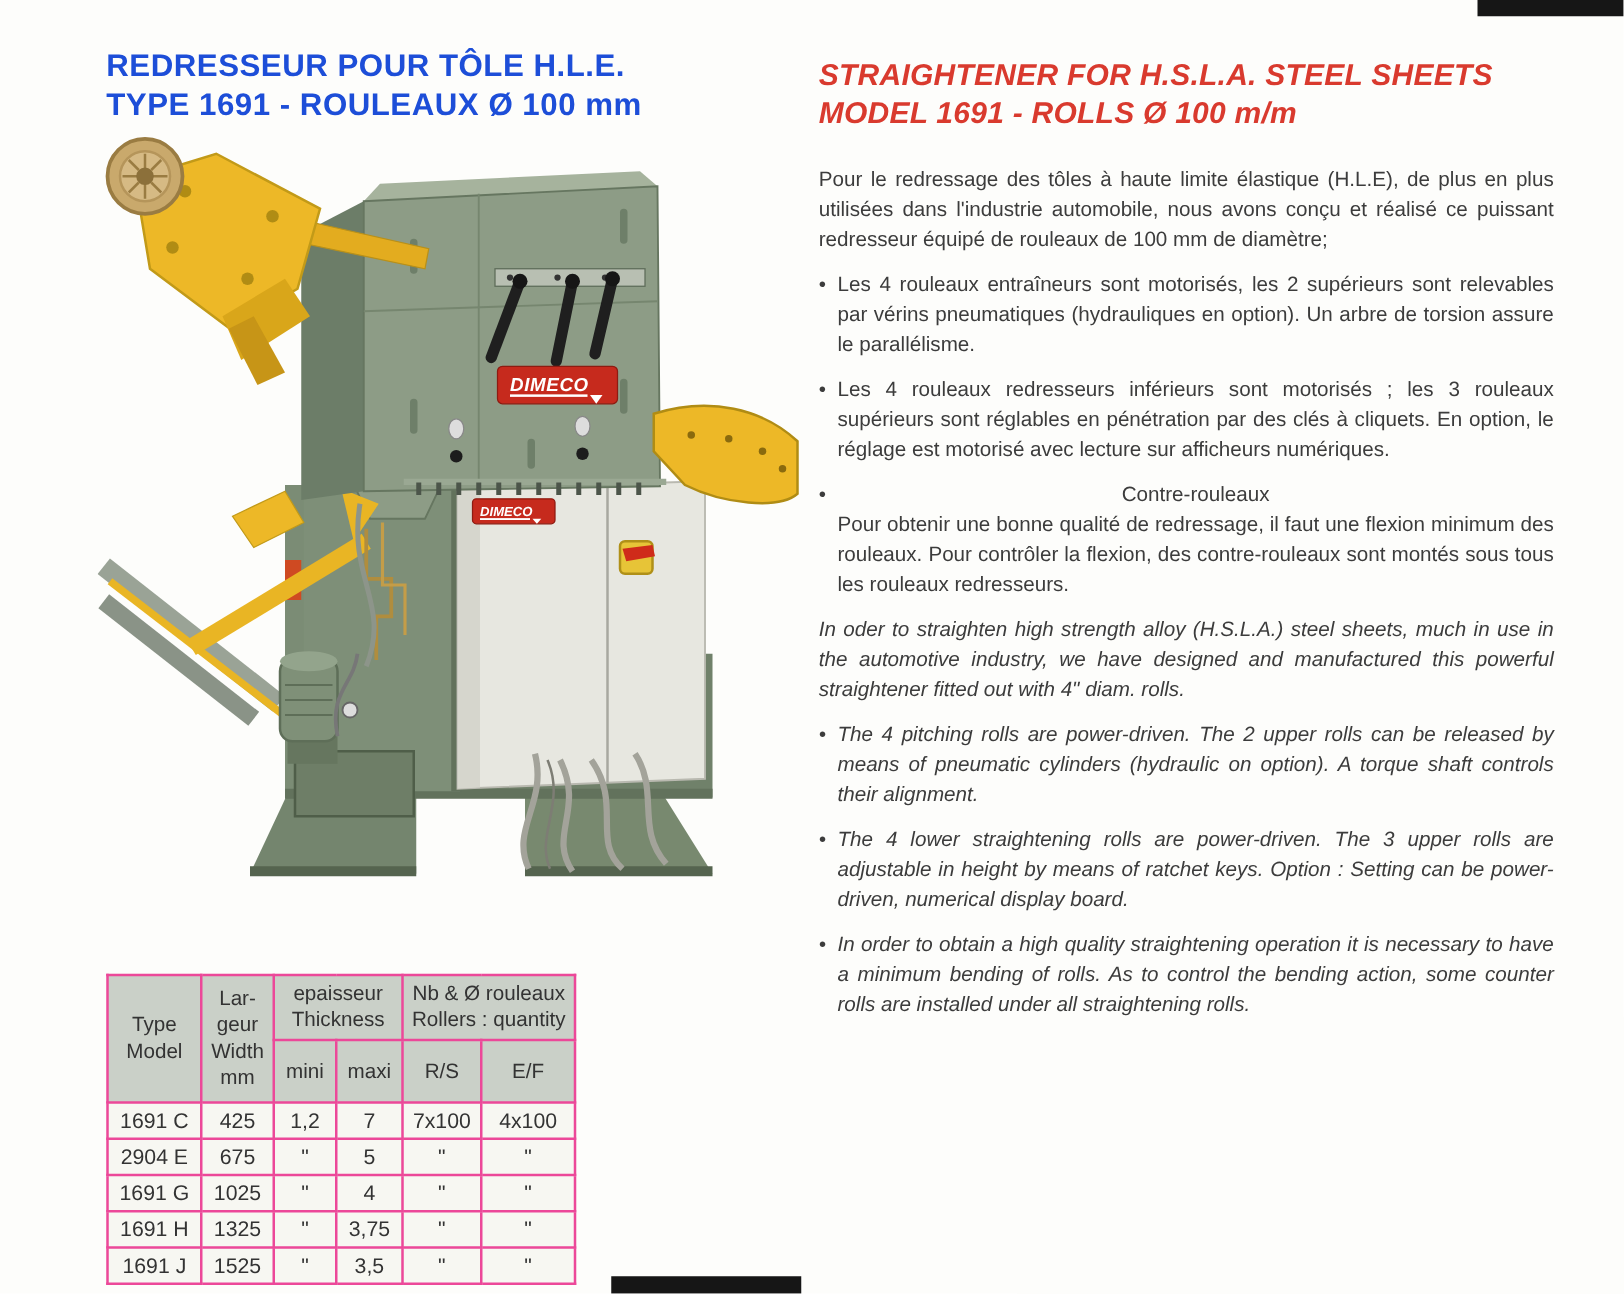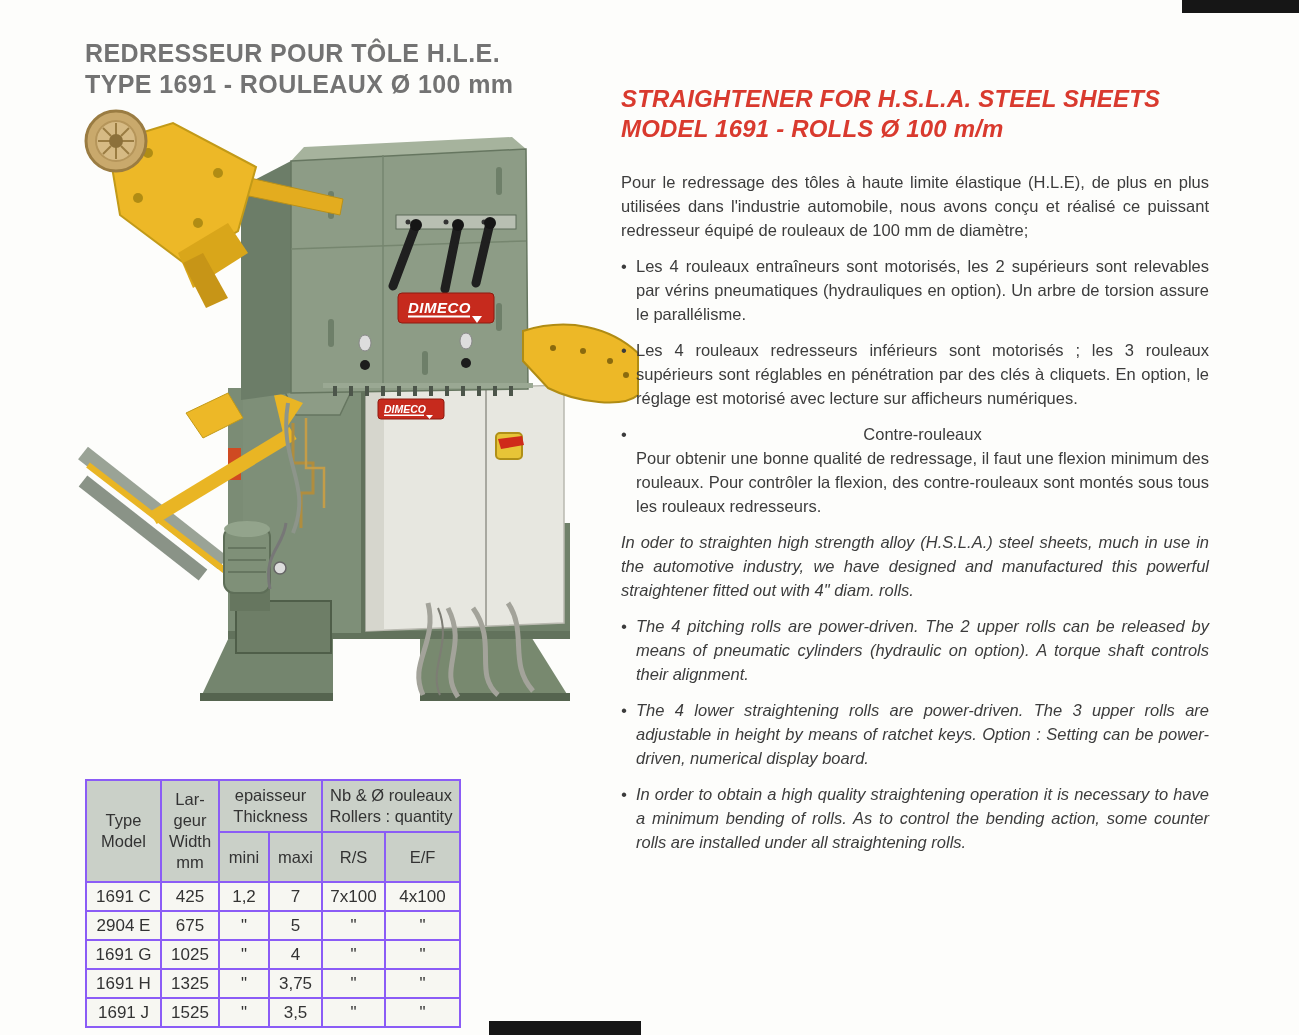--- a/index.html
+++ b/index.html
@@ -6,42 +6,42 @@
   .page{
     position:relative;width:1299px;height:1035px;background:#fdfdfb;
     font-family:"Liberation Sans",sans-serif;color:#3c3c3c;overflow:hidden;
   }
   
   .bar{position:absolute;background:#161616;}
   .bar.tr{right:0;top:0;width:117px;height:13px;}
   .bar.bc{left:489px;top:1021px;width:152px;height:14px;}
 
   
-  .title-fr{position:absolute;left:85px;top:38px;color:#737373;font-weight:bold;
+  .title-fr{position:absolute;left:85px;top:38px;color:#1d4ed8;font-weight:bold;
     font-size:25px;line-height:31px;letter-spacing:.4px;}
   .title-en{color:#d93a2e;font-weight:bold;font-style:italic;font-size:24px;
     line-height:30px;letter-spacing:.2px;margin:0 0 26px 0;}
 
   
-  .right-col{position:absolute;left:621px;top:46px;width:588px;margin-top:38px;}
+  .right-col{position:absolute;left:655px;top:46px;width:588px;}
   .para{font-size:16.5px;line-height:24px;text-align:justify;margin:0 0 12px 0;}
   .it{font-style:italic;}
   .bullet{display:flex;margin:0 0 12px 0;font-size:16.5px;line-height:24px;}
   .bullet .dot{width:15px;flex:none;}
   .bullet .btext{flex:1;text-align:justify;}
   .b-title{text-align:center;}
 
   
   .photo{position:absolute;left:78px;top:103px;}
 
   
   .spec-wrap{position:absolute;left:85px;top:779px;}
   table.spec{border-collapse:collapse;table-layout:fixed;background:#f7f7f2;
     font-size:17px;color:#333;}
-  table.spec th,table.spec td{border:2px solid #8b5cf6;text-align:center;padding:0 2px;}
+  table.spec th,table.spec td{border:2px solid #ec4899;text-align:center;padding:0 2px;}
   table.spec thead th{background:#cad0c8;font-weight:normal;white-space:pre-line;line-height:21px;font-size:16.5px;}
   table.spec thead tr.grp{height:52px;}
   table.spec thead tr.sub{height:50px;}
   table.spec tbody tr{height:29px;}
 </style>
 </head>
 <body>
 
 <div class="page">
 

